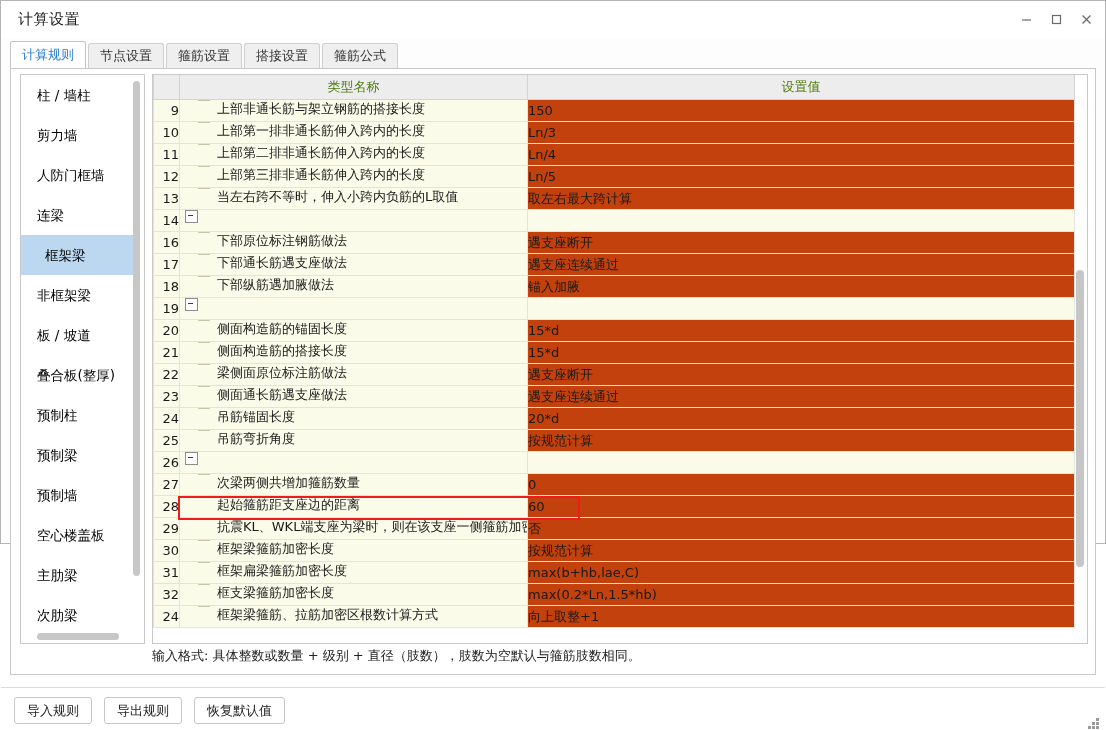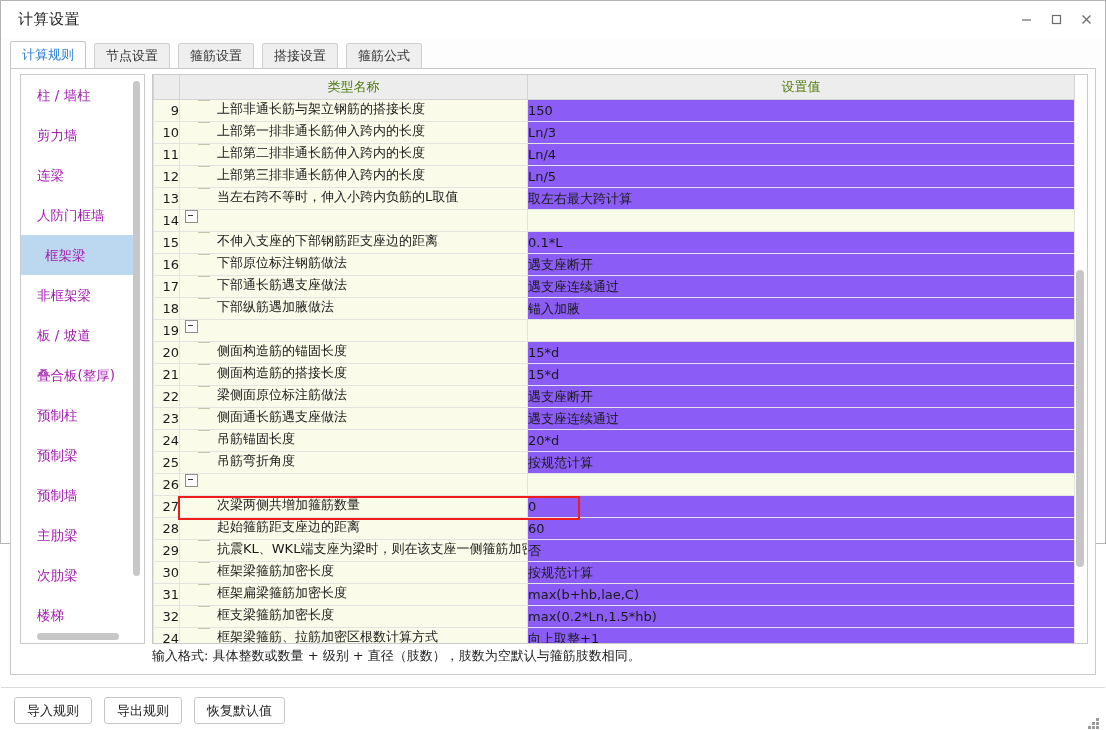--- a/index.html
+++ b/index.html
@@ -49,21 +49,21 @@
     height: 25px; min-width: 58px;
     box-sizing: border-box;
     display: flex; align-items: center; justify-content: center;
     padding: 0 11px;
     font-size: 13px;
     color: #333333;
     background: #efefef;
     border: 1px solid #cfcfcf;
     border-bottom: none;
     border-radius: 3px 3px 0 0;
-    margin-right: 8px;
+    margin-right: 2px;
   }
   .tab.active {
     background: #ffffff;
     color: #2d7fd3;
     height: 27px;
     border-color: #c4c4c4;
     position: relative;
     z-index: 3;
   }
   .tabline {
@@ -91,21 +91,21 @@
     overflow: hidden;
   }
   .sidebar-list {
     position: absolute; left: 0; top: 0;
     width: 112px;
   }
   .side-item {
     height: 40px; line-height: 40px;
     padding-left: 16px;
     font-size: 13.5px;
-    color: #a21caf;
+    color: #000000;
     white-space: nowrap;
     box-sizing: border-box;
   }
   .side-item.selected {
     background: #bcd8f0;
     padding-left: 24px;
   }
   .sb-v-track {
     position: absolute; right: 2px; top: 2px;
     width: 7px; height: 552px;
@@ -165,21 +165,21 @@
     padding-right: 4px;
     color: #2a2a2a;
     border-right: 1px solid #ddddd4;
   }
   th.num { background: #ededed; }
   td.name {
     background: #fbfbe9;
     padding-left: 0;
   }
   td.val {
-    background: #8b5cf6;
+    background: #c2410c;
     padding-left: 7px;
     color: #1a1a1a;
   }
   td.val.groupval { background: #fbfbe9; }
 
   .nm {
     display: flex; height: 21px;
   }
   .tree-box {
     width: 11px; height: 11px; margin-left: 5px; margin-right: 5px;
@@ -288,29 +288,30 @@
       <div class="tab">箍筋公式</div>
     </div>
   <div class="tabline"></div>
 
   <div class="content">
 
     <div class="sidebar">
       <div class="sidebar-list" id="sidebar-list">
           <div class="side-item">柱 / 墙柱</div>
           <div class="side-item">剪力墙</div>
+          <div class="side-item">人防门框墙</div>
           <div class="side-item">连梁</div>
-          <div class="side-item">人防门框墙</div>
           <div class="side-item selected">框架梁</div>
           <div class="side-item">非框架梁</div>
           <div class="side-item">板 / 坡道</div>
           <div class="side-item">叠合板(整厚)</div>
           <div class="side-item">预制柱</div>
           <div class="side-item">预制梁</div>
           <div class="side-item">预制墙</div>
+          <div class="side-item">空心楼盖板</div>
           <div class="side-item">主肋梁</div>
           <div class="side-item">次肋梁</div>
           <div class="side-item">楼梯</div>
         </div>
       <div class="sb-v-track">
         <div class="sb-v-thumb"></div>
       </div>
       <div class="sb-h-thumb"></div>
     </div>
 
@@ -381,30 +382,20 @@
             </tr>
             <tr>
               <td class="num">14</td>
               <td class="name">
                 <div class="nm group">
                   <span class="tree-box"></span>
                   <span class="nm-label">下部钢筋</span>
                 </div>
               </td>
               <td class="val groupval"></td>
-            </tr>
-            <tr>
-              <td class="num">15</td>
-              <td class="name">
-                <div class="nm">
-                  <span class="tree-dash"></span>
-                  <span class="nm-label">不伸入支座的下部钢筋距支座边的距离</span>
-                </div>
-              </td>
-              <td class="val">0.1*L</td>
             </tr>
             <tr>
               <td class="num">16</td>
               <td class="name">
                 <div class="nm">
                   <span class="tree-dash"></span>
                   <span class="nm-label">下部原位标注钢筋做法</span>
                 </div>
               </td>
               <td class="val">遇支座断开</td>

